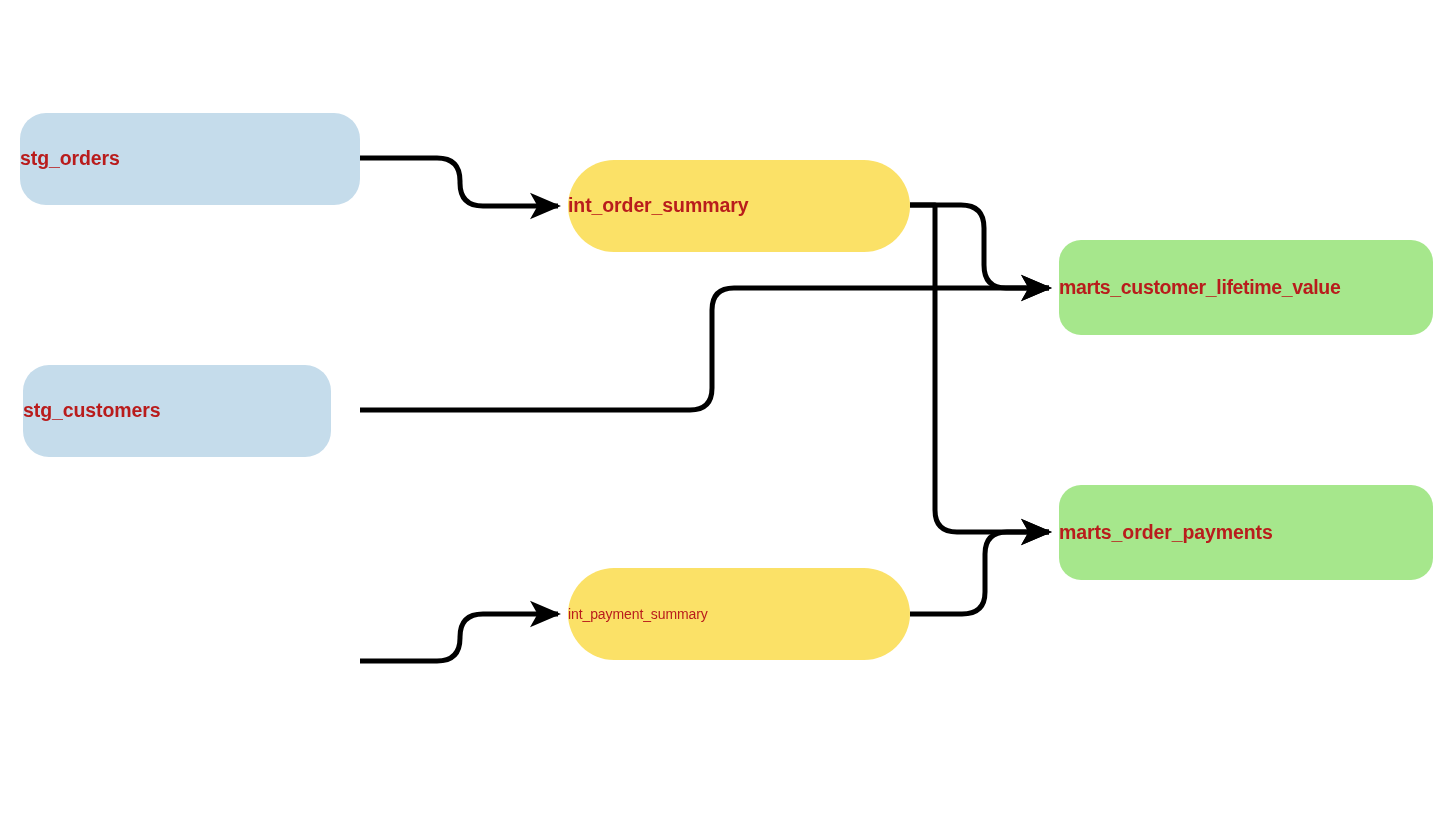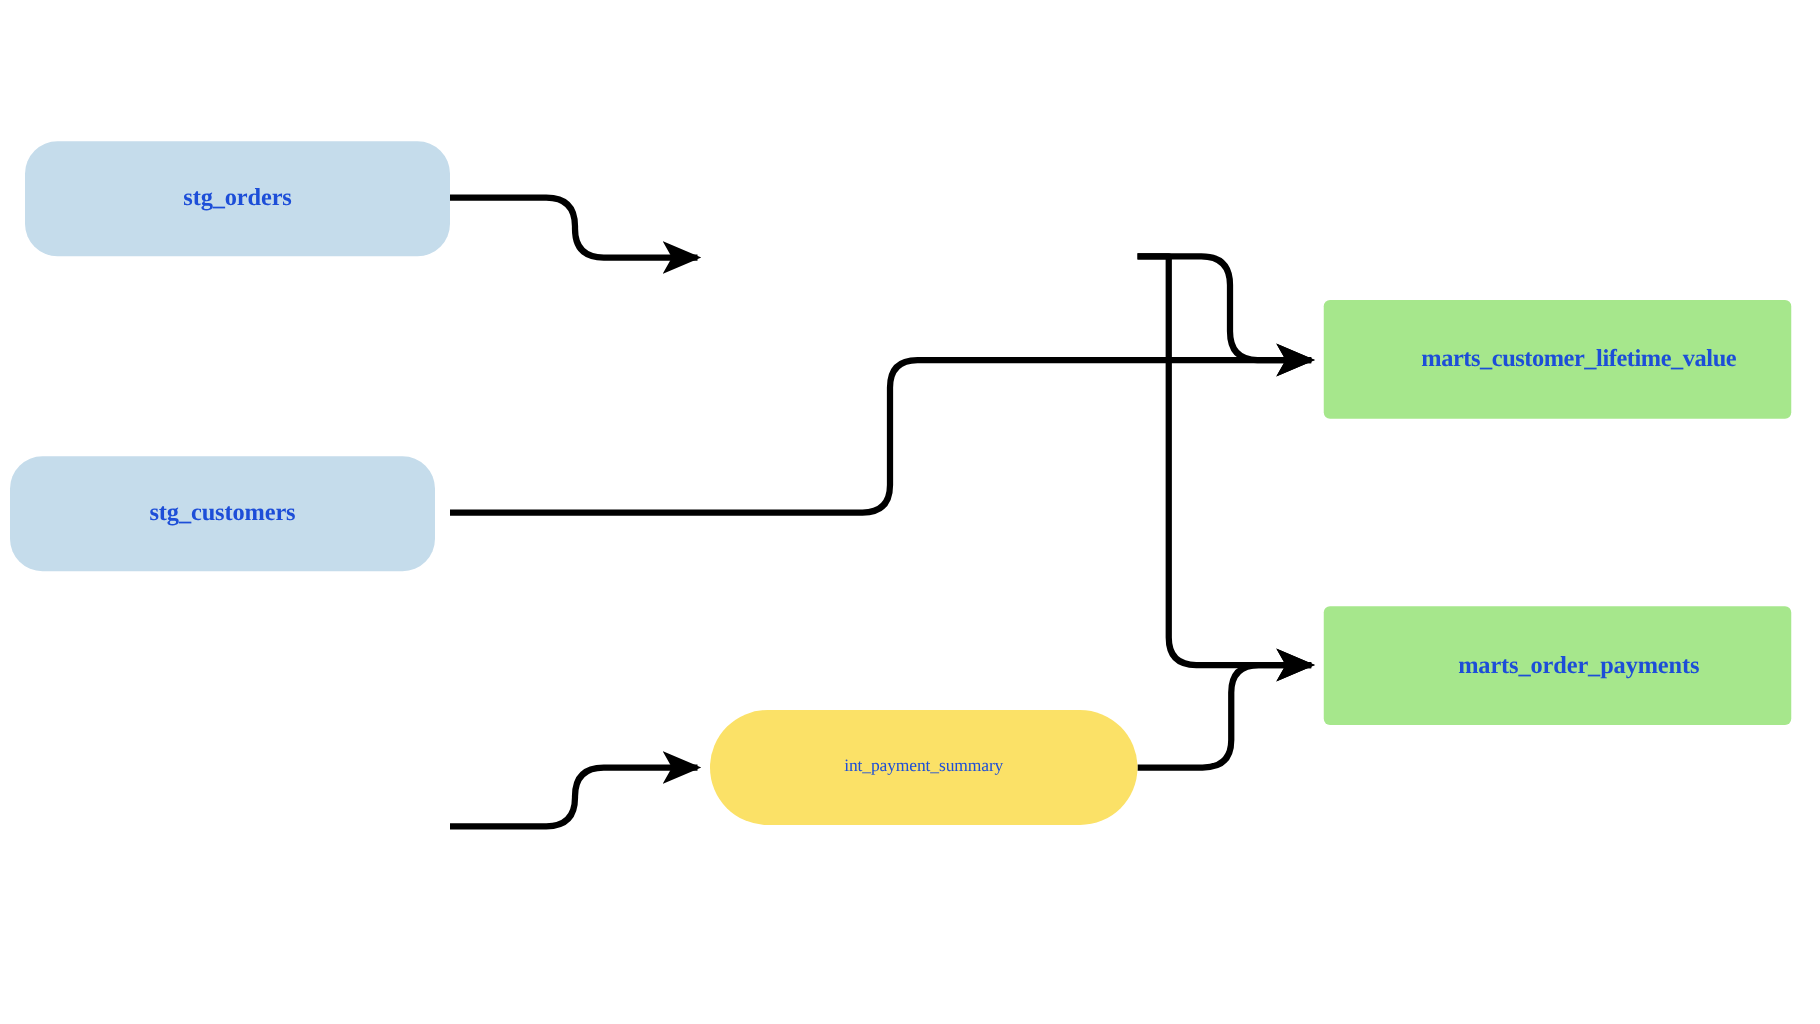--- a/index.html
+++ b/index.html
@@ -23,45 +23,43 @@
     position: absolute;
     left: 0;
     top: 0;
     width: 1456px;
     height: 819px;
   }
   .node {
     position: absolute;
     display: flex;
     align-items: center;
-    justify-content: center;
+    justify-content: flex-start;
     box-sizing: border-box;
     text-align: center;
     white-space: nowrap;
-    color: #1d4ed8;
+    color: #b91c1c;
     z-index: 3;
-    font-family: Liberation Serif, serif;
   }
   .node-label {
     display: block;
     line-height: 1;
     letter-spacing: -0.1px;
   }
   .node.stage {
     background: #c5dceb;
     border-radius: 26px;
   }
   .node.intermediate {
     background: #fbe167;
     border-radius: 46px;
   }
   .node.mart {
     background: #a6e78c;
-    border-radius: 5px;
-    padding-left: 34px;
+    border-radius: 22px;
   }
   .node.bold .node-label {
     font-weight: bold;
     font-size: 19.5px;
   }
   .node.light .node-label {
     font-weight: normal;
     font-size: 14px;
   }
   .node.wide .node-label {
@@ -93,25 +91,28 @@
       <path d="M910,205 L961,205 Q984,205 984,228 L984,265 Q984,288 1006,288 L1049,288" marker-end="url(#arrowhead)"></path>
 
       <path d="M910,614 L962,614 Q985,614 985,592 L985,554 Q985,532 1007,532 L1049,532" marker-end="url(#arrowhead)"></path>
     </g>
   </svg>
 
   <div class="node stage bold" style="left:20px; top:113px; width:340px; height:92px;">
     <span class="node-label">stg_orders</span>
   </div>
 
-  <div class="node stage bold" style="left:8px; top:365px; width:340px; height:92px;">
+  <div class="node stage bold" style="left:23px; top:365px; width:308px; height:92px;">
     <span class="node-label">stg_customers</span>
   </div>
 
 
+  <div class="node intermediate bold" style="left:568px; top:160px; width:342px; height:92px;">
+    <span class="node-label">int_order_summary</span>
+  </div>
 
   <div class="node intermediate light" style="left:568px; top:568px; width:342px; height:92px;">
     <span class="node-label">int_payment_summary</span>
   </div>
 
   <div class="node mart bold wide" style="left:1059px; top:240px; width:374px; height:95px;">
     <span class="node-label">marts_customer_lifetime_value</span>
   </div>
 
   <div class="node mart bold" style="left:1059px; top:485px; width:374px; height:95px;">

